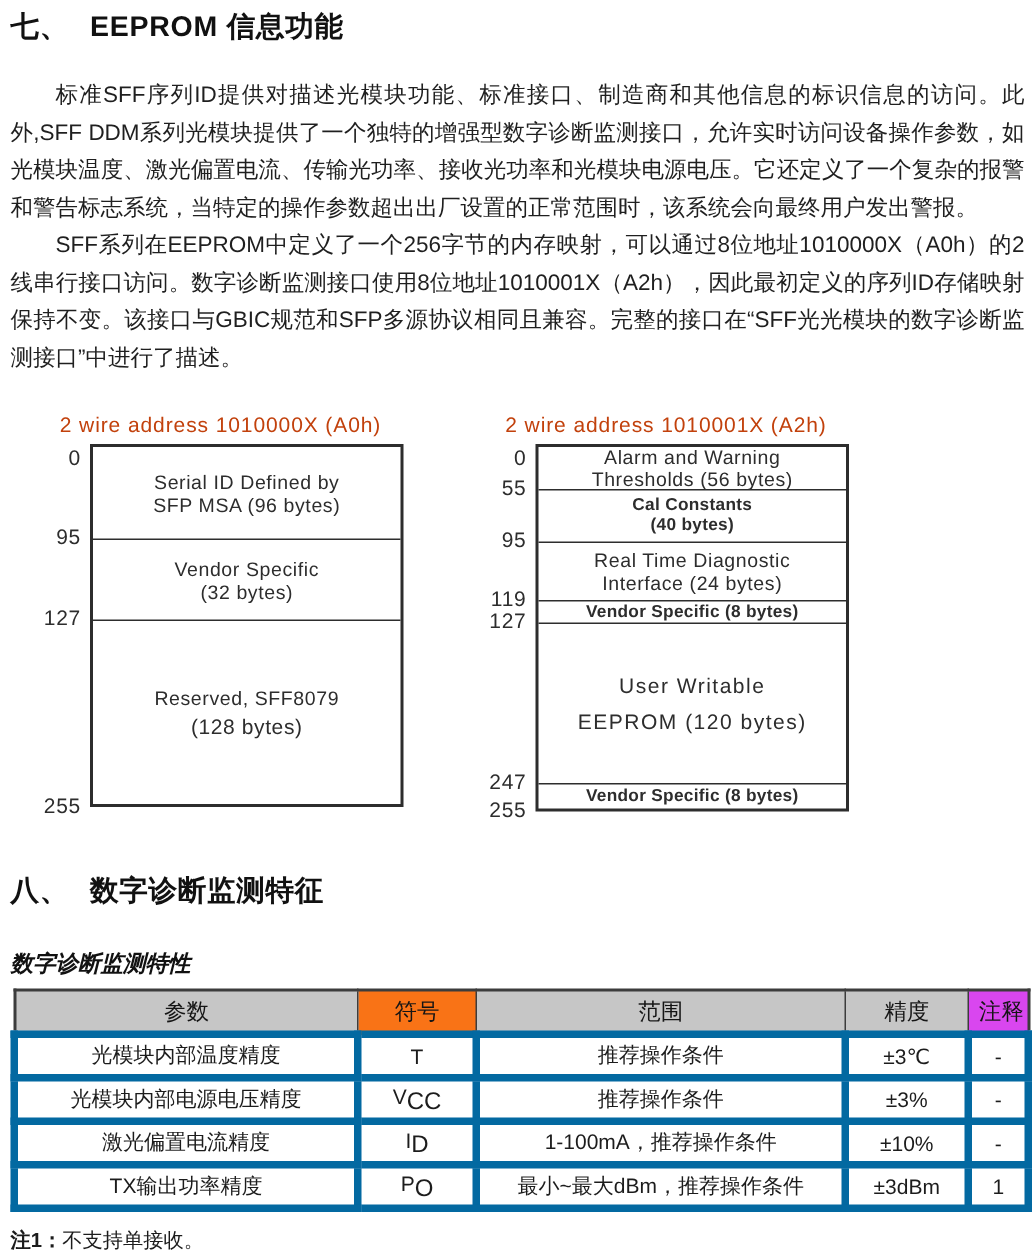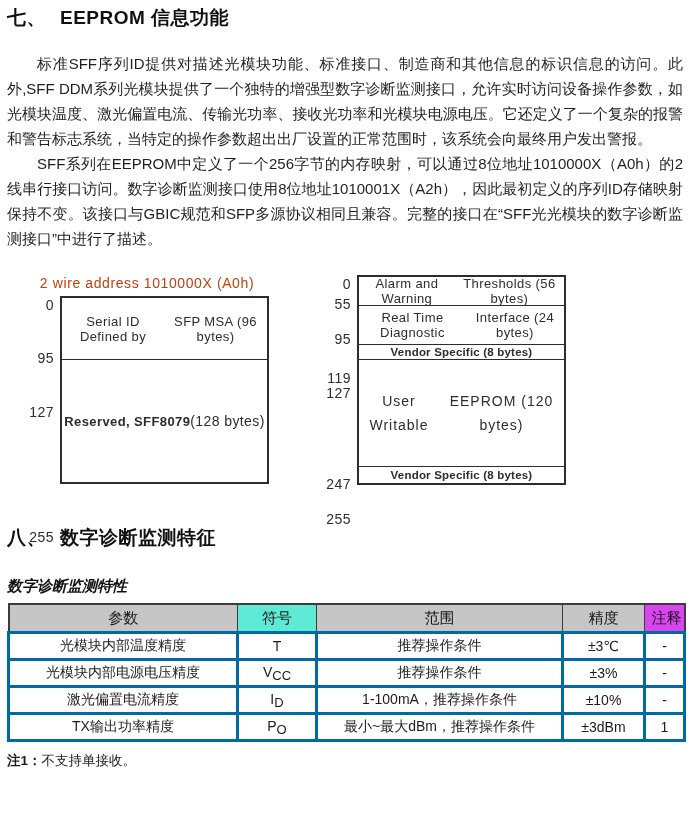--- a/index.html
+++ b/index.html
@@ -27,43 +27,43 @@
     margin-bottom:5px;letter-spacing:.6px;
   }
   .diagram-body{display:flex;}
   .addr-col{position:relative;width:35px;flex:none;}
   .addr-label{
     position:absolute;right:6px;transform:translateY(-45%);
     font-size:14px;color:#2d2d2d;letter-spacing:.5px;
   }
   .mem-box{width:205px;flex:none;border:2px solid #2d2d2d;background:#fff;}
   .mem-seg{
-    display:flex;flex-direction:row;justify-content:center;align-items:center;
+    display:flex;flex-direction:column;justify-content:center;align-items:center;
     text-align:center;color:#2d2d2d;overflow:hidden;
   }
   .seg-border{border-top:1px solid #2d2d2d;}
   .seg-normal{font-size:13px;line-height:15px;letter-spacing:.4px;}
   .seg-bold-small{font-size:11.5px;font-weight:700;line-height:13px;letter-spacing:.2px;}
   .seg-roomy{font-size:14px;line-height:24px;letter-spacing:1px;}
   .seg-mixed{font-size:14px;line-height:19px;letter-spacing:.4px;}
-  .seg-line-bold{font-weight:700;font-size:13px;}
+  .seg-line-bold{font-weight:400;font-size:13px;}
   
   .section-8{margin-top:40px;}
   .table-caption{font-size:15px;font-weight:700;margin:26px 0 7px 0;color:#111;font-style:italic;}
   
   table.ddm{border-collapse:collapse;table-layout:fixed;width:676px;border:2px solid #3c3c3c;}
   table.ddm th{
     font-weight:400;font-size:15px;height:26px;color:#151515;
     border:1px solid #3c3c3c;padding:0 2px;
   }
   table.ddm td{
     font-size:14px;height:24px;text-align:center;color:#1c1c1c;
-    border:3px solid #0369a1;padding:0 2px;
-  }
-  sub.sym-sub{font-size:13px;vertical-align:-3px;letter-spacing:0;}
+    border:5px solid #0369a1;padding:0 2px;
+  }
+  sub.sym-sub{font-size:16px;vertical-align:-3px;letter-spacing:0;}
   
   .notes{margin-top:7px;}
   .note-line{font-size:13.5px;line-height:23px;color:#1c1c1c;}
   .note-line .note-label{font-weight:700;}
 </style>
 </head>
 <body>
 
 <h1 class="section-heading">
   <span class="sec-num">七、</span><span>EEPROM 信息功能</span>
@@ -82,42 +82,51 @@
           <div class="addr-label" style="top: 8px;">0</div>
           <div class="addr-label" style="top: 61px;">95</div>
           <div class="addr-label" style="top: 115px;">127</div>
           <div class="addr-label" style="top: 240px;">255</div>
         </div>
         <div class="mem-box">
           <div class="mem-seg seg-normal" style="height: 61px;">
             <div class="seg-line">Serial ID Defined by</div>
             <div class="seg-line">SFP MSA (96 bytes)</div>
           </div>
+          <div class="mem-seg seg-normal seg-border" style="height: 53px;">
+            <div class="seg-line">Vendor Specific</div>
+            <div class="seg-line">(32 bytes)</div>
+          </div>
           <div class="mem-seg seg-mixed seg-border" style="height: 122px;">
             <div class="seg-line seg-line-bold">Reserved, SFF8079</div>
             <div class="seg-line">(128 bytes)</div>
           </div>
         </div>
       </div>
     </div>
     <div class="diagram diagram-a2h">
+      <div class="diagram-title">2 wire address 1010001X (A2h)</div>
       <div class="diagram-body">
         <div class="addr-col">
           <div class="addr-label" style="top: 8px;">0</div>
           <div class="addr-label" style="top: 28px;">55</div>
           <div class="addr-label" style="top: 63px;">95</div>
           <div class="addr-label" style="top: 102px;">119</div>
           <div class="addr-label" style="top: 117px;">127</div>
-          <div class="addr-label" style="top: 208px;">247</div>
+          <div class="addr-label" style="top: 224px;">247</div>
           <div class="addr-label" style="top: 243px;">255</div>
         </div>
         <div class="mem-box">
           <div class="mem-seg seg-normal" style="height: 28px;">
             <div class="seg-line">Alarm and Warning</div>
             <div class="seg-line">Thresholds (56 bytes)</div>
+          </div>
+          <div class="mem-seg seg-bold-small seg-border" style="height: 34px;">
+            <div class="seg-line">Cal Constants</div>
+            <div class="seg-line">(40 bytes)</div>
           </div>
           <div class="mem-seg seg-normal seg-border" style="height: 38px;">
             <div class="seg-line">Real Time Diagnostic</div>
             <div class="seg-line">Interface (24 bytes)</div>
           </div>
           <div class="mem-seg seg-bold-small seg-border" style="height: 14px;">
             <div class="seg-line">Vendor Specific (8 bytes)</div>
           </div>
           <div class="mem-seg seg-roomy seg-border" style="height: 106px;">
             <div class="seg-line">User Writable</div>
@@ -141,21 +150,21 @@
   <colgroup>
     <col style="width:229px">
       <col style="width:79px">
       <col style="width:246px">
       <col style="width:82px">
       <col style="width:40px">
   </colgroup>
   <thead>
       <tr id="table-head-row">
         <th style="background: rgb(198, 198, 198);">参数</th>
-        <th style="background: #5eead4;">符号</th>
+        <th style="background: #f97316;">符号</th>
         <th style="background: rgb(198, 198, 198);">范围</th>
         <th style="background: rgb(198, 198, 198);">精度</th>
         <th style="background: #d946ef; text-align: right;">注释</th>
       </tr>
     </thead>
   <tbody id="table-body">
       <tr>
         <td>光模块内部温度精度</td>
         <td>T</td>
         <td>推荐操作条件</td>

